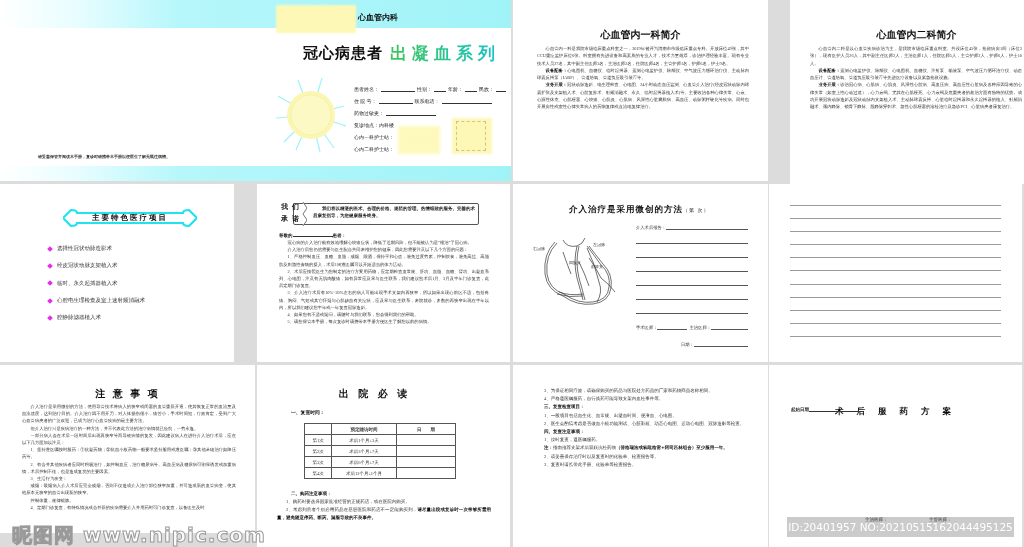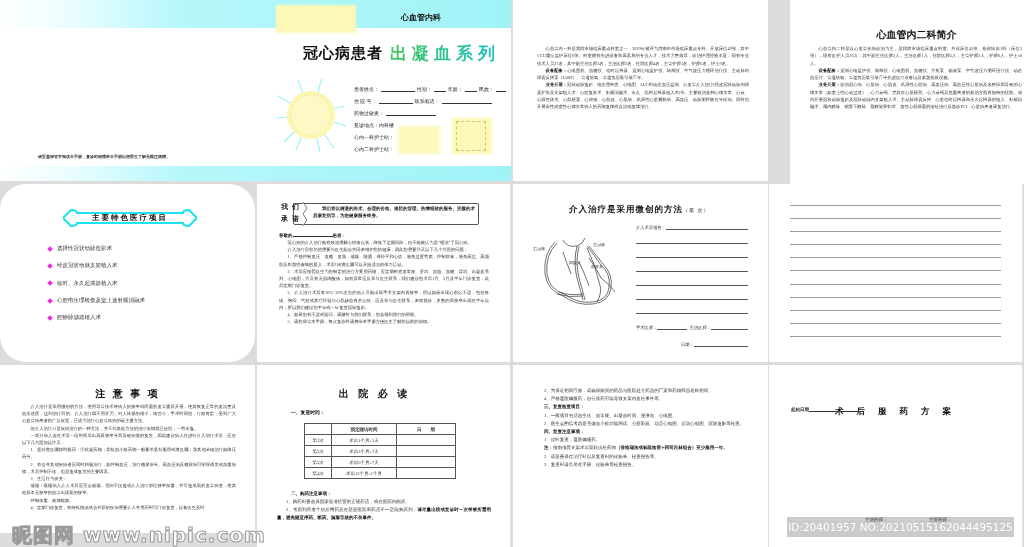--- a/index.html
+++ b/index.html
@@ -8,21 +8,21 @@
   .panel { position: absolute; background: #fff; overflow: hidden; }
   .serif { font-family: "Liberation Serif", "DejaVu Serif", serif; }
   .sans { font-family: "DejaVu Sans", "Liberation Sans", sans-serif; }
 
   
   #p-cover { left: 0; top: 0; width: 511px; height: 181px; }
   .cover-topband { position: absolute; left: 0; top: 0; width: 511px; height: 28px;
     background: linear-gradient(90deg, #ffffff 0%, #e8fdff 15%, #b6f7fb 35%, #9ff3f7 100%); }
   .cover-botband { position: absolute; left: 0; bottom: 0; width: 511px; height: 15px;
     background: linear-gradient(90deg, #ffffff 0%, #e8fdff 15%, #b6f7fb 35%, #9ff3f7 100%); }
-  .cover-dept { position: absolute; left: 358px; top: 12px; font-size: 8px; font-weight: bold; color: #111; padding-left: 43px; }
+  .cover-dept { position: absolute; left: 358px; top: 12px; font-size: 8px; font-weight: bold; color: #111; }
   .cover-yellow1 { position: absolute; left: 276px; top: 5px; width: 80px; height: 28px; background: #fdf8b5; filter: blur(1px); }
   .cover-title { position: absolute; left: 303px; top: 44px; font-size: 15px; font-weight: bold; color: #111; letter-spacing: 1px; }
   .cover-title2 { position: absolute; left: 390px; top: 42px; font-size: 17px; color: #35c07a; letter-spacing: 5px; font-weight: bold;
     background: linear-gradient(90deg, #3ec45a, #1cc3c9); -webkit-background-clip: text; background-clip: text; -webkit-text-fill-color: transparent; }
   .cover-sun { position: absolute; left: 276px; top: 78px; width: 70px; height: 74px; }
   .cover-form { position: absolute; left: 354px; top: 80px; font-size: 5px; color: #222; }
   .cover-form .row { height: 12px; display: flex; align-items: flex-end; white-space: nowrap; }
   .cover-form .u { display: inline-block; border-bottom: 0.6px solid #333; height: 6px; margin: 0 2px; }
   .cover-yellow2 { position: absolute; left: 398px; top: 126px; width: 42px; height: 28px; background: #fdf8b5; filter: blur(1.5px); opacity: .9; }
   .cover-stamp { position: absolute; left: 452px; top: 118px; width: 40px; height: 36px; background: #fdf8b5; filter: blur(1px); }
@@ -31,21 +31,21 @@
 
   
   .h-title { position: absolute; font-weight: bold; color: #111; font-family: "DejaVu Sans", "Liberation Sans", sans-serif; white-space: nowrap; }
   .para { position: absolute; font-size: 4.3px; line-height: 7.3px; color: #333; text-align: justify; }
   .para p { text-indent: 2em; }
   .para b { color: #111; }
 
   
   #p-intro1 { left: 513px; top: 0; width: 255px; height: 181px; }
   #p-intro2 { left: 790px; top: 0; width: 253px; height: 184px; }
-  #p-special { left: 0; top: 184px; width: 255px; height: 178px; border-radius: 26px; }
+  #p-special { left: 0; top: 184px; width: 234px; height: 178px; }
   #p-promise { left: 257px; top: 184px; width: 253px; height: 178px; }
   #p-angio { left: 513px; top: 184px; width: 255px; height: 178px; }
   #p-lines { left: 769px; top: 184px; width: 253px; height: 178px; }
   #p-notes { left: 0; top: 365px; width: 255px; height: 168px; }
   #p-discharge { left: 257px; top: 365px; width: 253px; height: 182px; }
   #p-cont { left: 513px; top: 365px; width: 255px; height: 182px; }
   #p-meds { left: 769px; top: 365px; width: 253px; height: 182px; }
 
   
   .badge { position: absolute; left: 63px; top: 24px; width: 134px; height: 20px; }
@@ -145,20 +145,21 @@
       <span>心内二科护士站：</span>
     </div>
   </div>
   <div class="cover-yellow2"></div>
   <div class="cover-stamp"></div>
   <div class="cover-stamp-inner"></div>
   <div class="cover-note serif">请妥善保管并阅读本手册，复诊时请携带本手册以便医生了解无既往病情。</div>
 </div>
 
 <div class="panel" id="p-intro1">
+  <div class="h-title" style="left:0;width:255px;text-align:center;top:28px;font-size:10px;">心血管内一科简介</div>
   <div class="para serif" style="left:24px;top:45px;width:212px;">
     <p>心血管内一科是我院市级临床重点科室之一，2019年被评为渭南市市级临床重点专科。开放床位49张，其中CCU重症监护床位6张。科室拥有先进设备和高素质的专业人才，技术力量雄厚，诊治护理经验丰富。现有专业技术人员27名，其中副主任医师3名，主治医师2名，住院医师4名，主管护师1名，护师6名，护士9名。</p>
     <p><b>设备配备：</b><span>心电图机、血糖仪、临时起搏器、遥测心电监护仪、除颤仪、空气波压力循环治疗仪、主动脉内球囊反搏泵（IABP）、管道给氧、管道负压吸引装置等。</span></p>
     <p><b>业务开展：</b><span>冠状动脉造影、电生理检查、心电图、24小时动态血压监测、心血管介入治疗(经皮冠状动脉内球囊扩张及支架植入术、心脏复苏术、射频消融术、永久、临时起搏器植入术)等。主要收治各种心律失常、心衰、心源性休克、心肌梗塞、心绞痛、心肌炎、心肌病、风湿性心脏瓣膜病、高血压、动脉粥样硬化等疾病。同时也开展房性或室性心律失常病人的药物复律或直流电复律治疗。</span></p>
   </div>
 </div>
 
 <div class="panel" id="p-intro2">
   <div class="h-title" style="left:0;width:253px;text-align:center;top:28px;font-size:10px;">心血管内二科简介</div>
   <div class="para serif" style="left:20px;top:45px;width:212px;">

